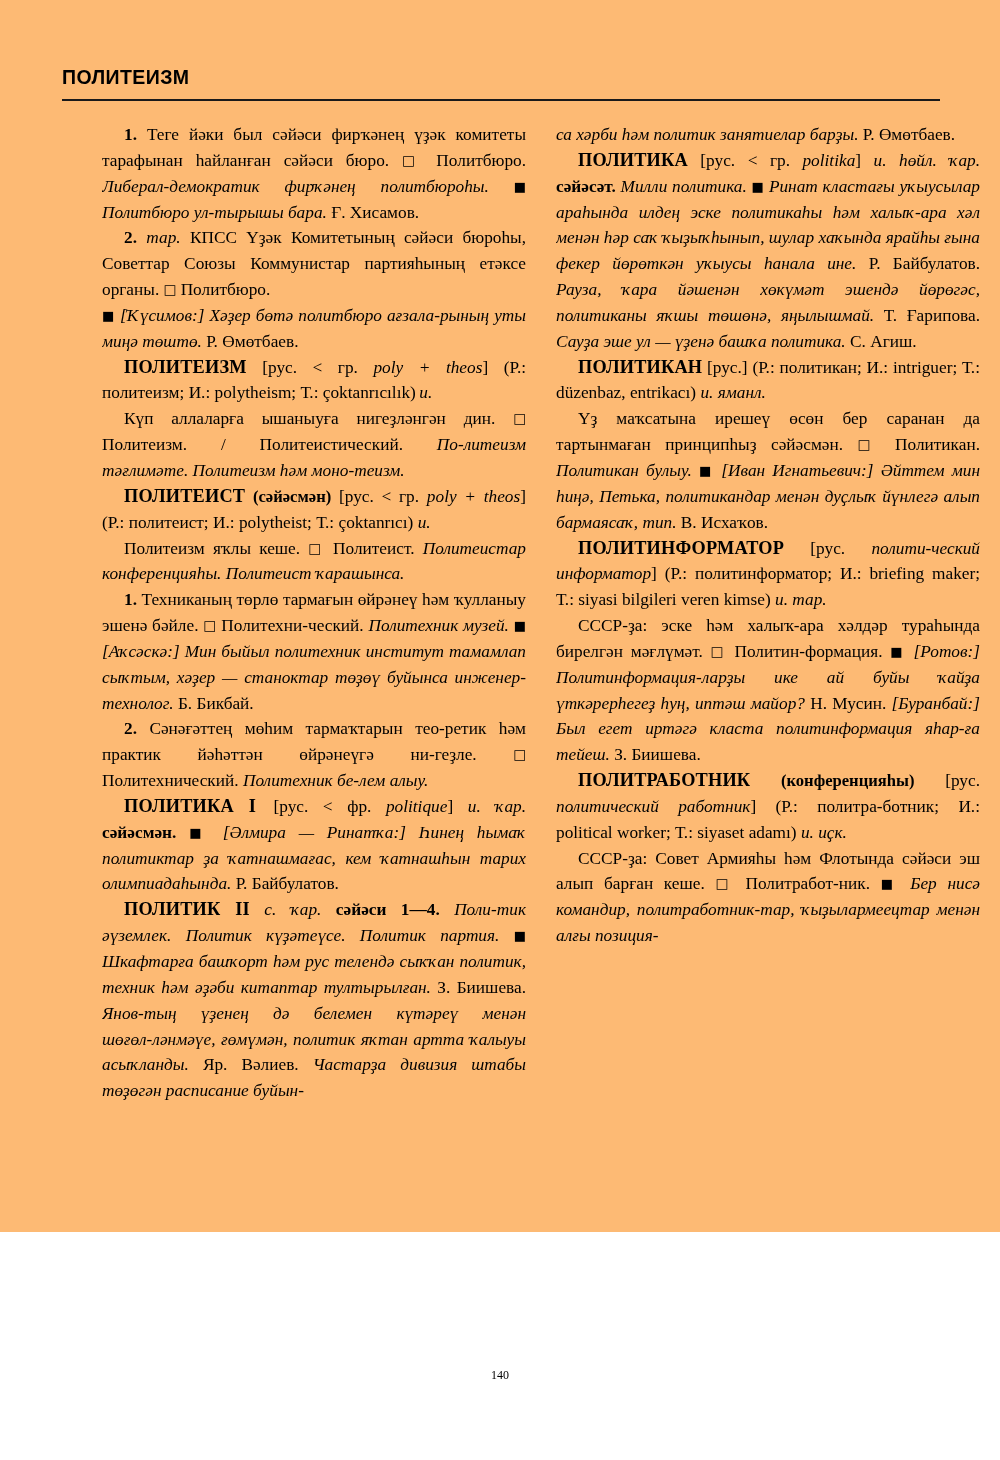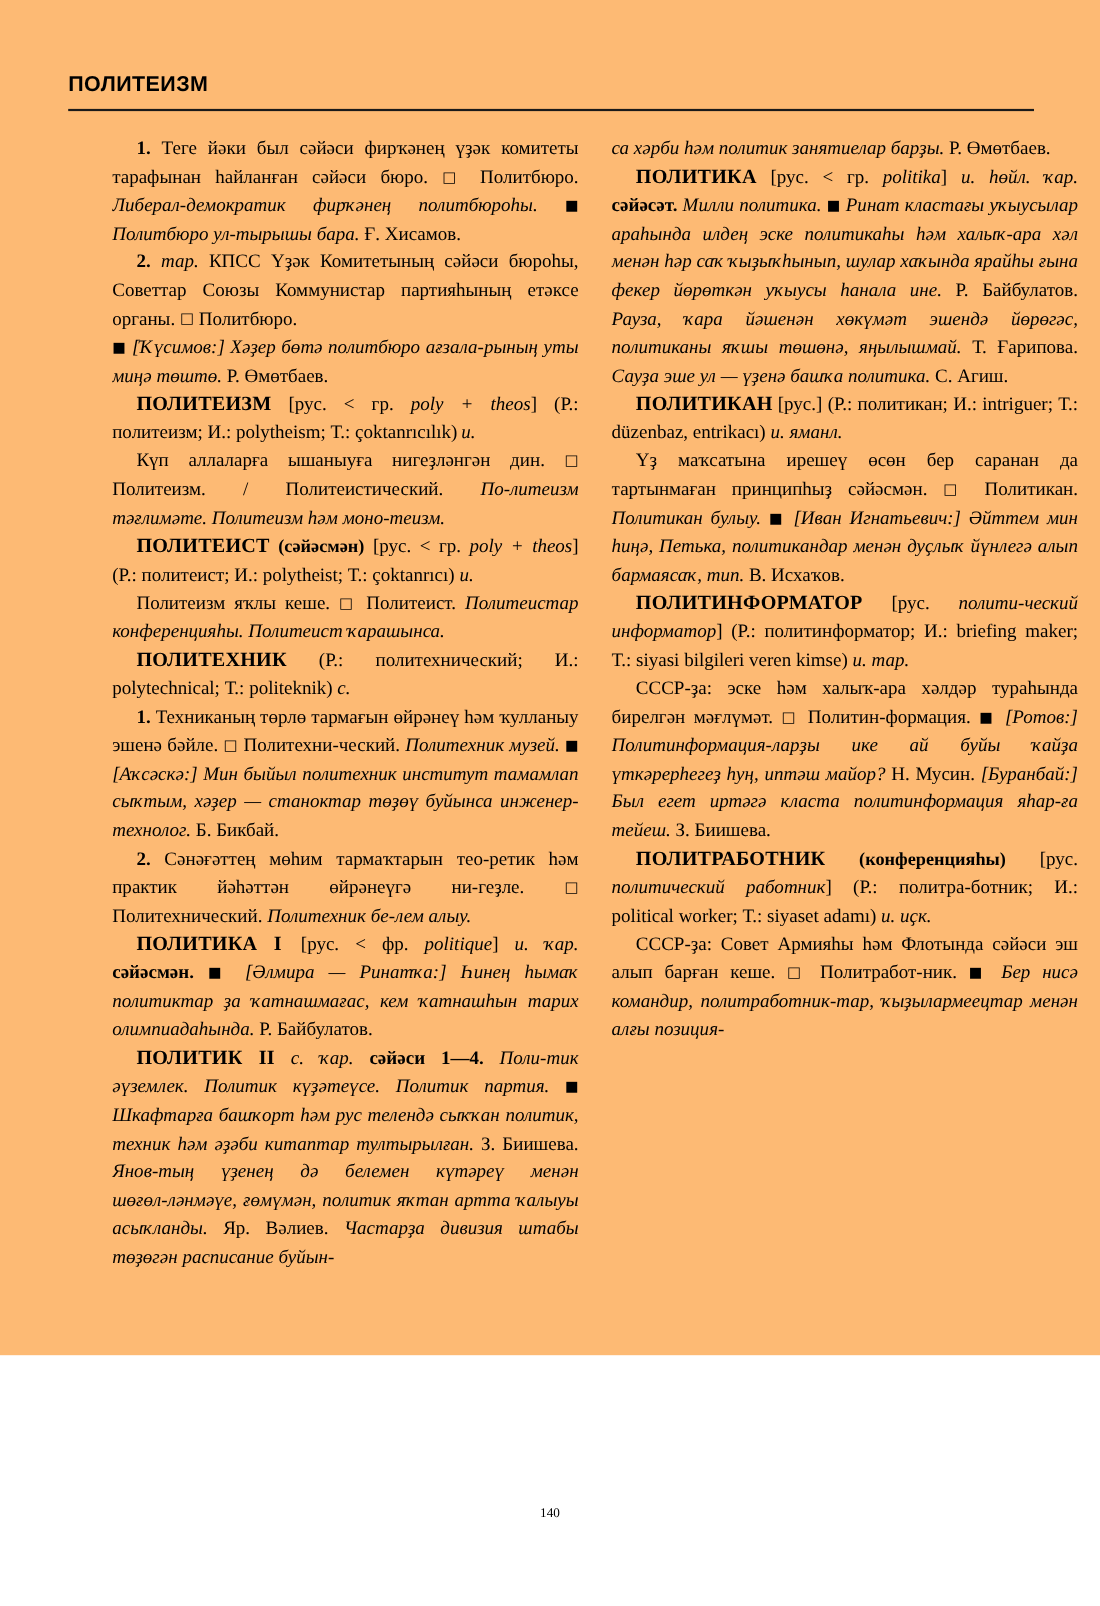--- a/index.html
+++ b/index.html
@@ -114,21 +114,20 @@
       <p class="entry noind"><span class="sqf">■</span> <i>[Ҡүсимов:] Хәҙер бөтә политбюро ағзала‑рының уты миңә төштө.</i> Р. Өмөтбаев.</p>
 
       <p class="entry ind"><span class="hw">ПОЛИТЕИЗМ</span> [рус. &lt; гр. <i>poly + theos</i>] (Р.: политеизм; И.: polytheism; Т.: çoktanrıcılık) <i>и.</i></p>
 
       <p class="entry ind">Күп аллаларға ышаныуға нигеҙләнгән дин. <span class="sq">□</span> Политеизм. / Политеистический. <i>По‑литеизм тәғлимәте. Политеизм һәм моно‑теизм.</i></p>
 
       <p class="entry ind"><span class="hw">ПОЛИТЕИСТ</span> <span class="hwsm">(сәйәсмән)</span> [рус. &lt; гр. <i>poly + theos</i>] (Р.: политеист; И.: polytheist; Т.: çoktanrıcı) <i>и.</i></p>
 
       <p class="entry ind">Политеизм яҡлы кеше. <span class="sq">□</span> Политеист. <i>Политеистар конференцияһы. Политеист ҡарашынса.</i></p>
 
-      <p class="entry ind"><span class="hw">ПОЛИТЕХНИК</span> (Р.: политехнический; И.: polytechnical; Т.: politeknik) <i>с.</i></p>
 
       <p class="entry ind"><b>1.</b> Техниканың төрлө тармағын өйрәнеү һәм ҡулланыу эшенә бәйле. <span class="sq">□</span> Политехни‑ческий. <i>Политехник музей.</i> <span class="sqf">■</span> <i>[Аҡсәскә:] Мин быйыл политехник институт тамамлап сыҡтым, хәҙер — станоктар төҙөү буйынса инженер-технолог.</i> Б. Бикбай.</p>
 
       <p class="entry ind"><b>2.</b> Сәнәғәттең мөһим тармаҡтарын тео‑ретик һәм практик йәһәттән өйрәнеүгә ни‑геҙле. <span class="sq">□</span> Политехнический. <i>Политехник бе‑лем алыу.</i></p>
 
       <p class="entry ind"><span class="hw">ПОЛИТИКА I</span> [рус. &lt; фр. <i>politique</i>] <i>и. ҡар.</i> <b>сәйәсмән.</b> <span class="sqf">■</span> <i>[Әлмира — Ринатҡа:] Һинең һымаҡ политиктар ҙа ҡатнашмағас, кем ҡатнашһын тарих олимпиадаһында.</i> Р. Байбулатов.</p>
 
       <p class="entry ind"><span class="hw">ПОЛИТИК II</span> <i>с. ҡар.</i> <b>сәйәси 1—4.</b> <i>Поли‑тик әүземлек. Политик күҙәтеүсе. Политик партия.</i> <span class="sqf">■</span> <i>Шкафтарға башҡорт һәм рус телендә сыҡҡан политик, техник һәм әҙәби китаптар тултырылған.</i> З. Биишева. <i>Янов‑тың үҙенең дә белемен күтәреү менән шөғөл‑ләнмәүе, ғөмүмән, политик яҡтан артта ҡалыуы асыҡланды.</i> Яр. Вәлиев. <i>Частарҙа дивизия штабы төҙөгән расписание буйын-</i></p>
 
     </div>

